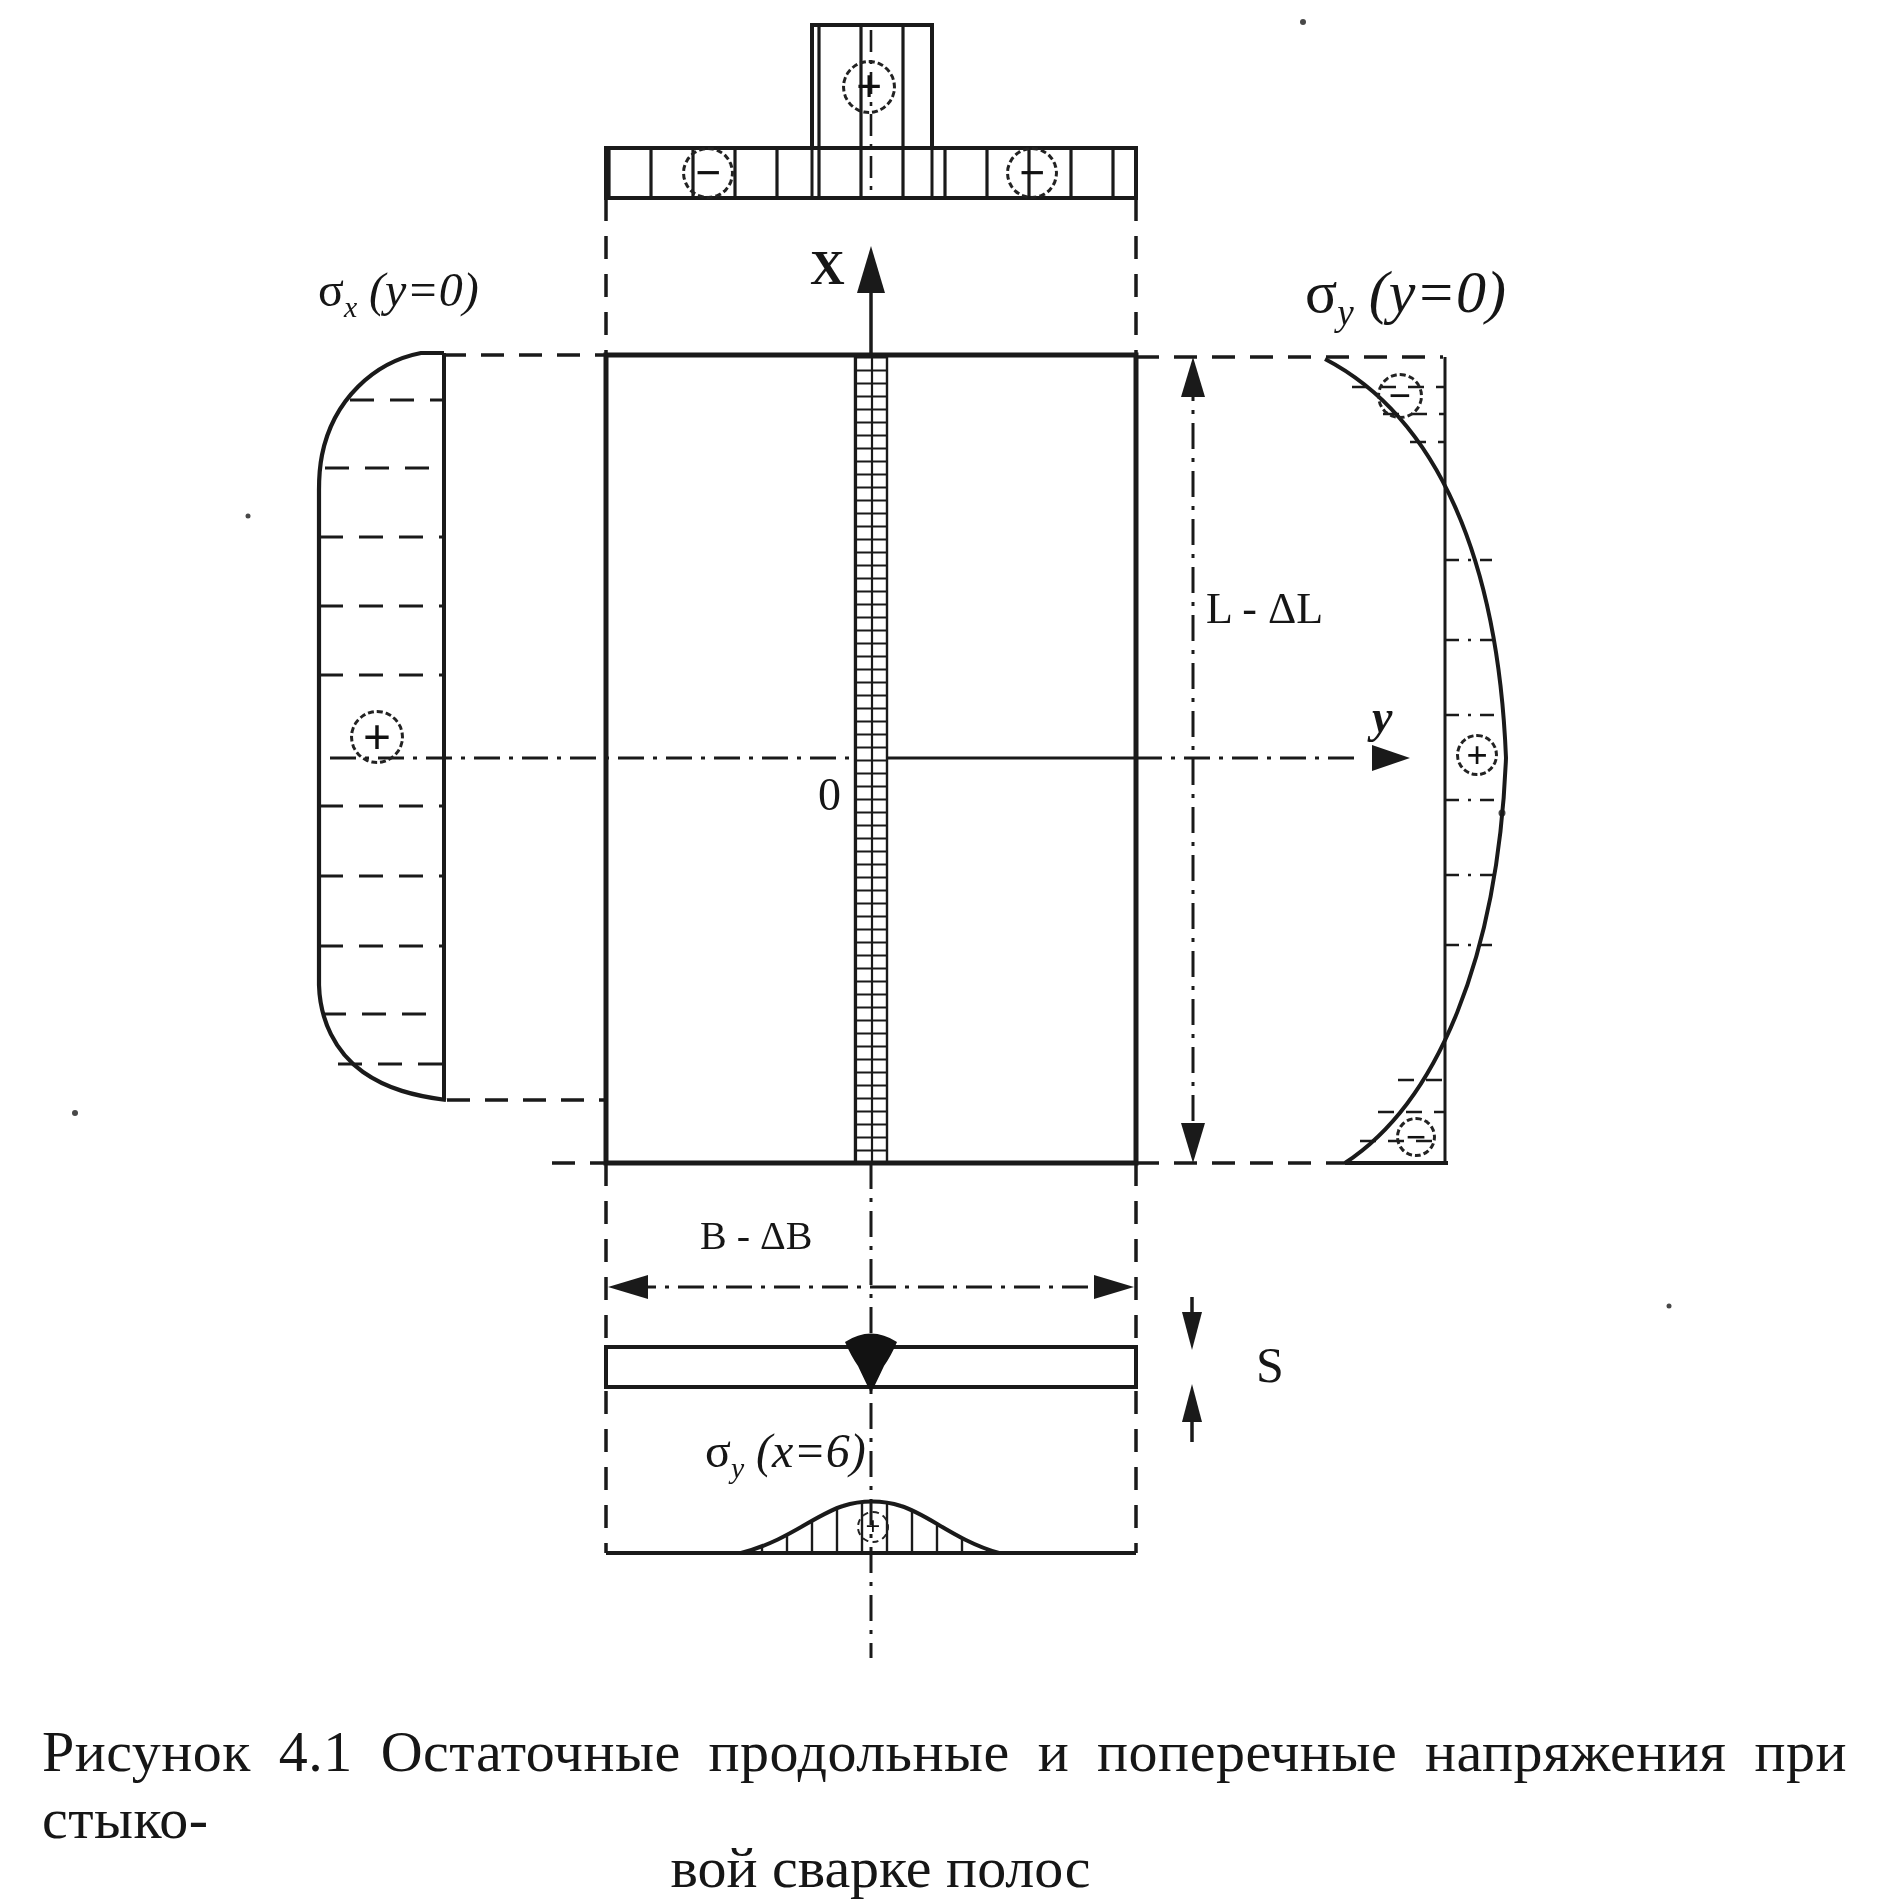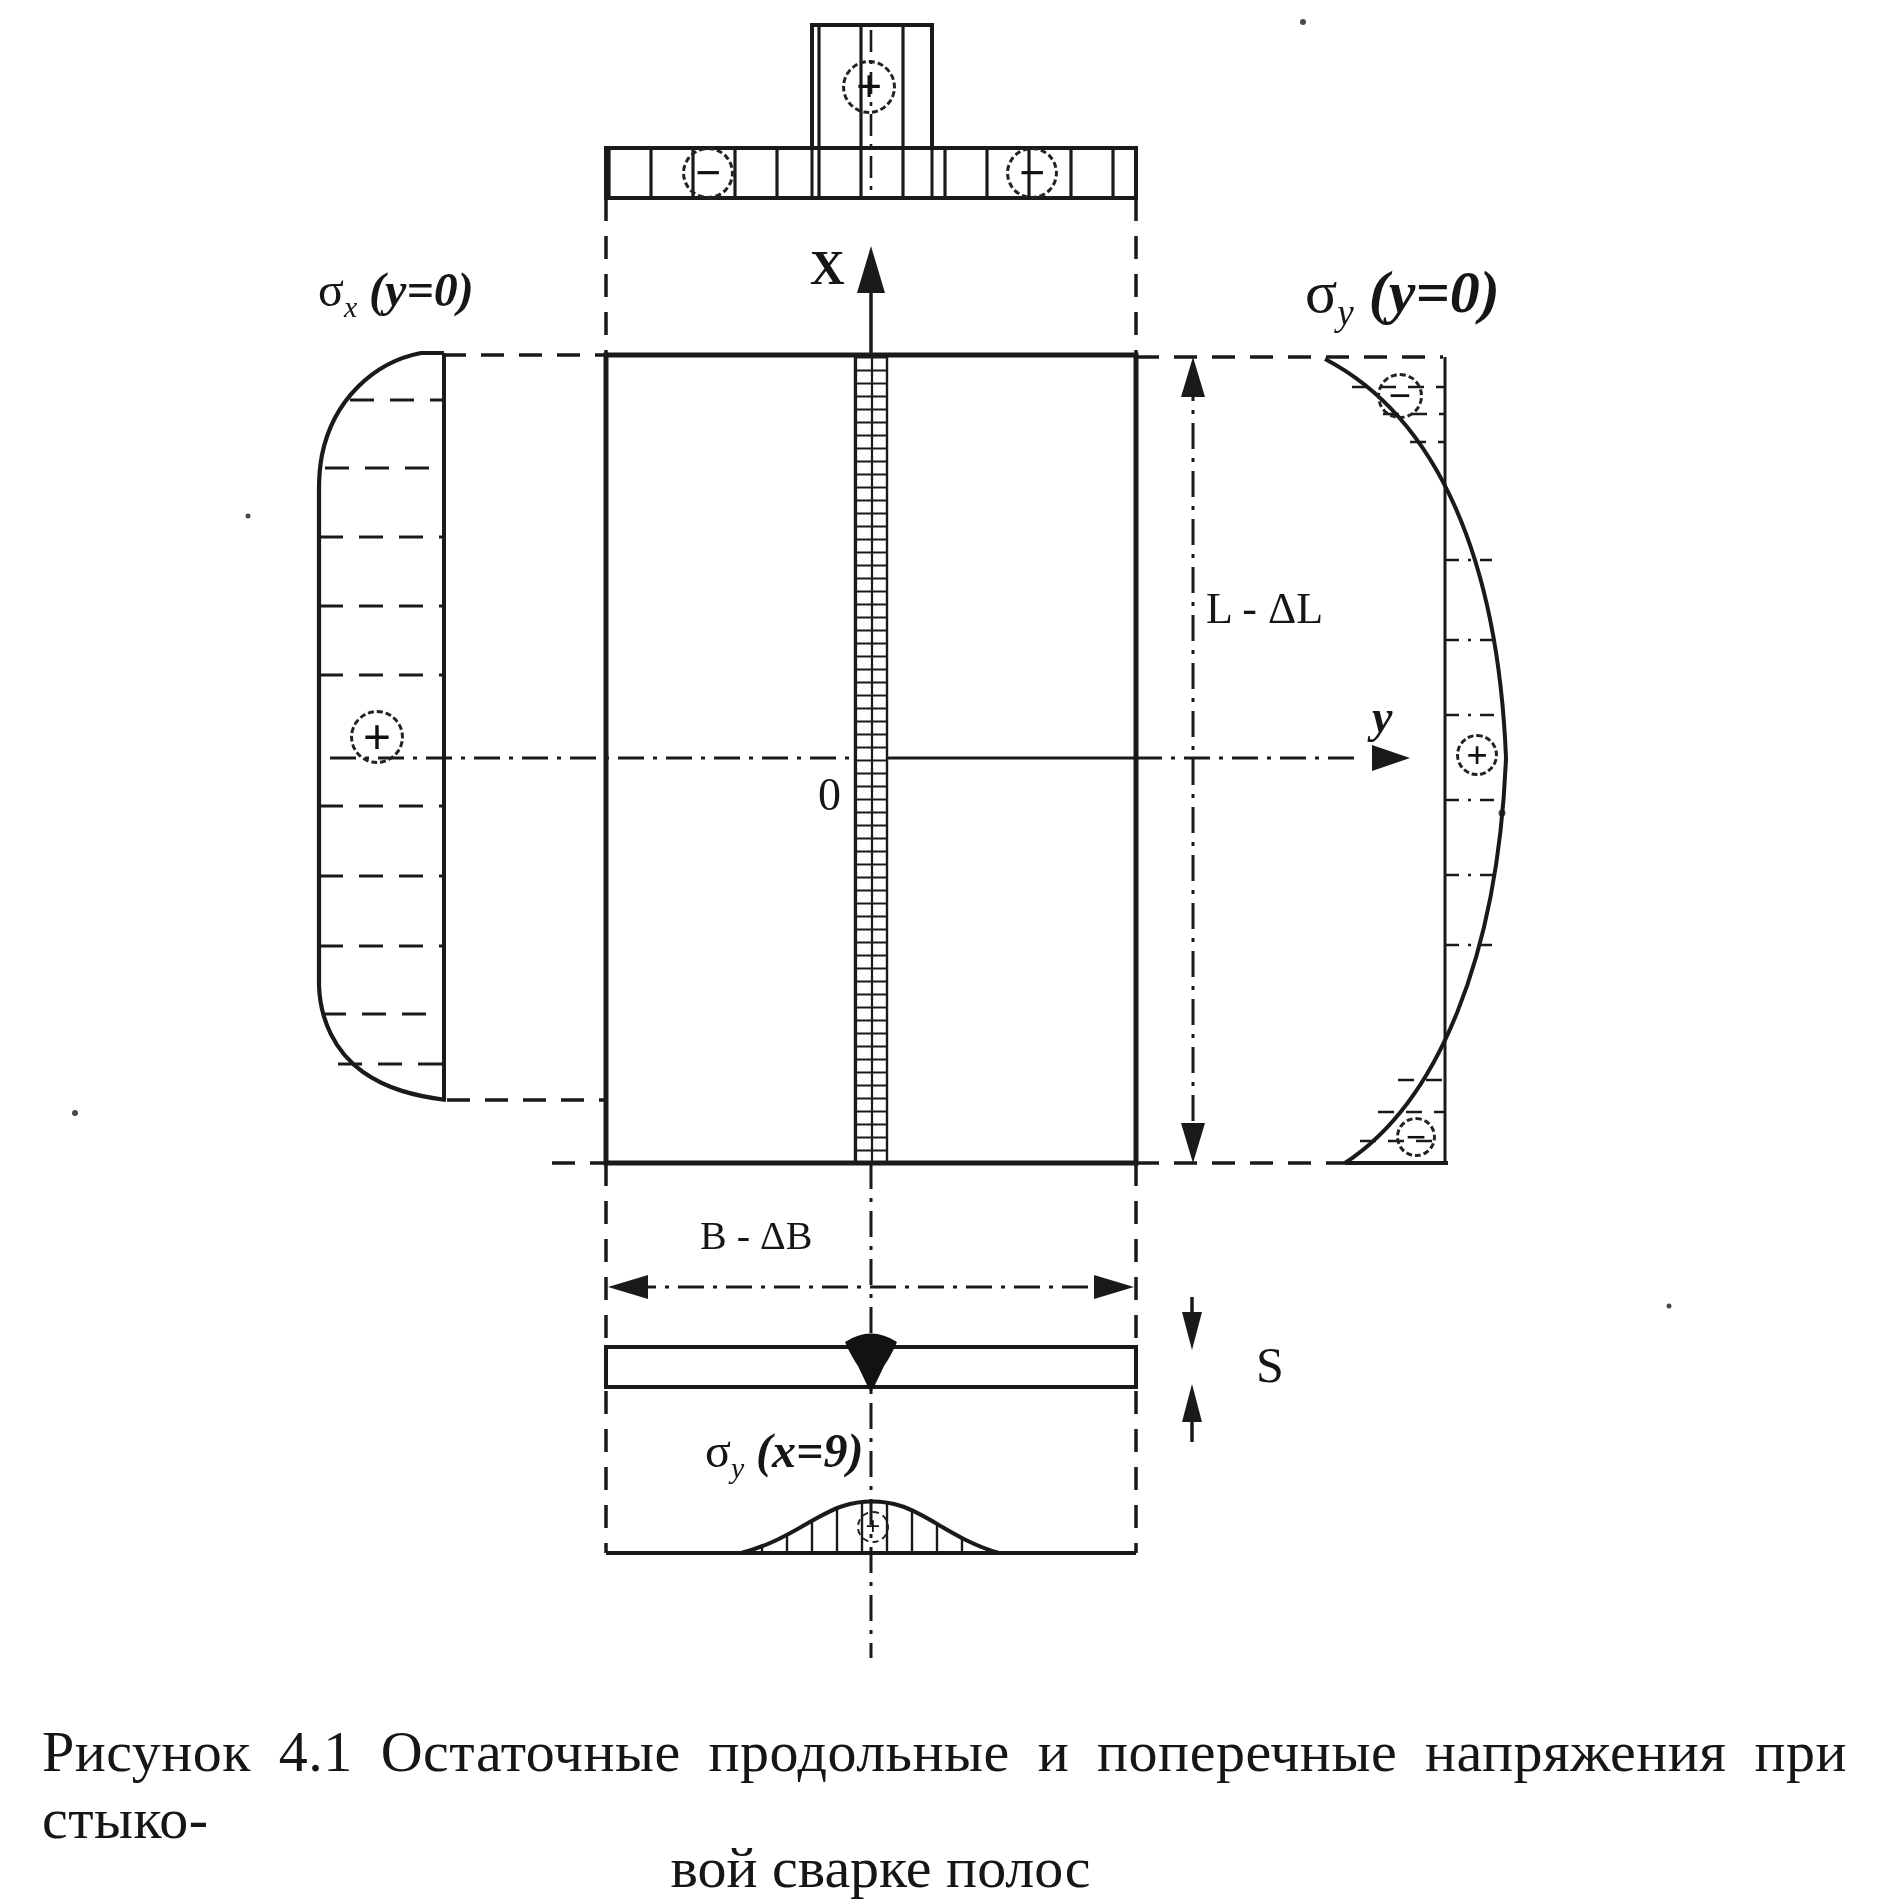--- a/index.html
+++ b/index.html
@@ -1,21 +1,21 @@
 <!DOCTYPE html>
 <html><head>
 <meta charset="utf-8">
 <style>
   html,body{margin:0;padding:0;background:#ffffff;}
   #page{position:relative;width:1891px;height:1900px;background:#ffffff;overflow:hidden;
         font-family:"Liberation Serif","DejaVu Serif",serif;color:#161616;}
   #linework{position:absolute;left:0;top:0;}
   .lbl{position:absolute;white-space:nowrap;color:#161616;}
   .lbl sub{font-size:0.62em;font-style:italic;}
-  .cond{font-style:italic;font-weight:bold;}
+  .cond{font-style:italic;}
   .marker{position:absolute;border:3px dashed #222;border-radius:50%;
           display:flex;align-items:center;justify-content:center;
           font-weight:600;line-height:1;box-sizing:border-box;color:#111;}
   #caption-line1{position:absolute;left:42px;right:44px;top:1718px;font-size:58px;
                  text-align:justify;text-align-last:justify;letter-spacing:0.5px;}
   #caption-line2{position:absolute;left:0;right:130px;top:1834px;font-size:58px;text-align:center;}
 </style>
 </head>
 <body>
 
@@ -167,21 +167,21 @@
     <span class="cond">(y=0)</span>
   </div>
 
   <div class="lbl" style="left:1305px;top:258px;font-size:60px">
     <span>σ</span><sub>y</sub>
     <span class="cond">(y=0)</span>
   </div>
 
   <div class="lbl" style="left:705px;top:1423px;font-size:48px">
     <span>σ</span><sub>y</sub>
-    <span class="cond">(x=9)</span>
+    <span class="cond">(x=6)</span>
   </div>
 
   <div class="lbl" style="left:810px;top:240px;font-size:48px;font-weight:600">X</div>
 
   <div class="lbl" style="left:1372px;top:690px;font-size:46px;font-style:italic;font-weight:600">y</div>
 
   <div class="lbl" style="left:818px;top:768px;font-size:46px">0</div>
 
   <div class="lbl" style="left:1206px;top:583px;font-size:44px">L - ΔL</div>
 

